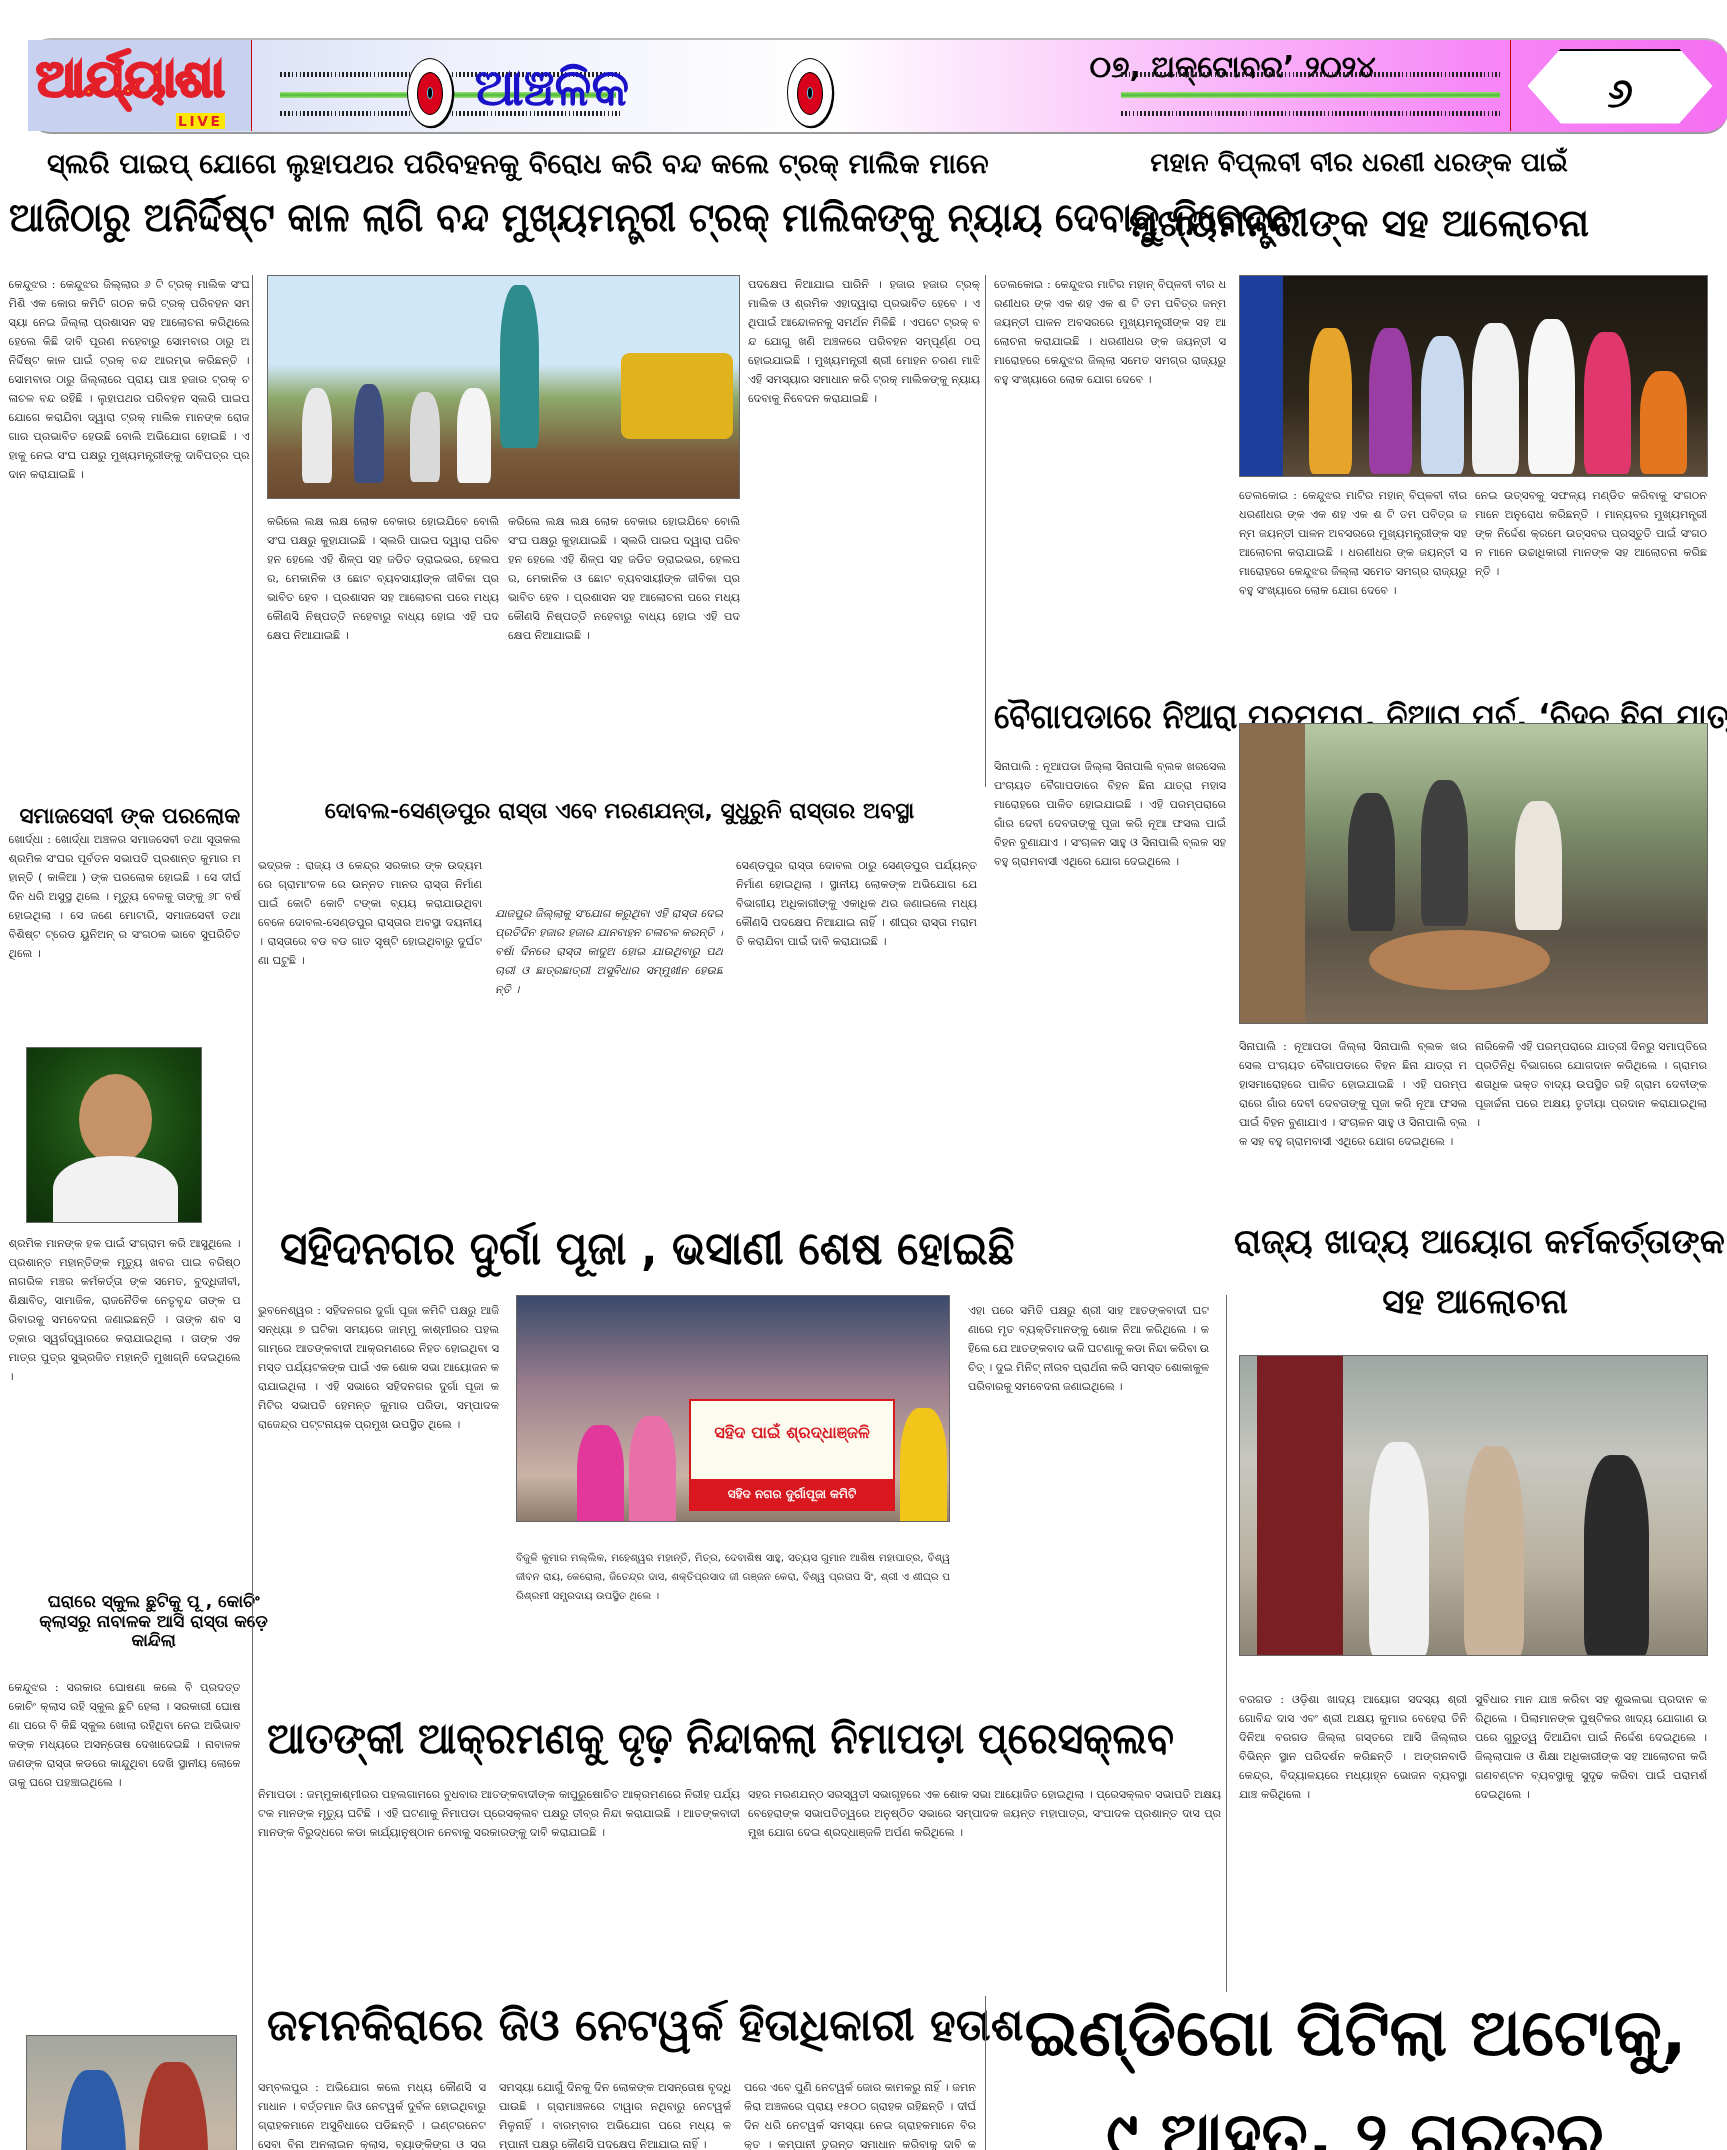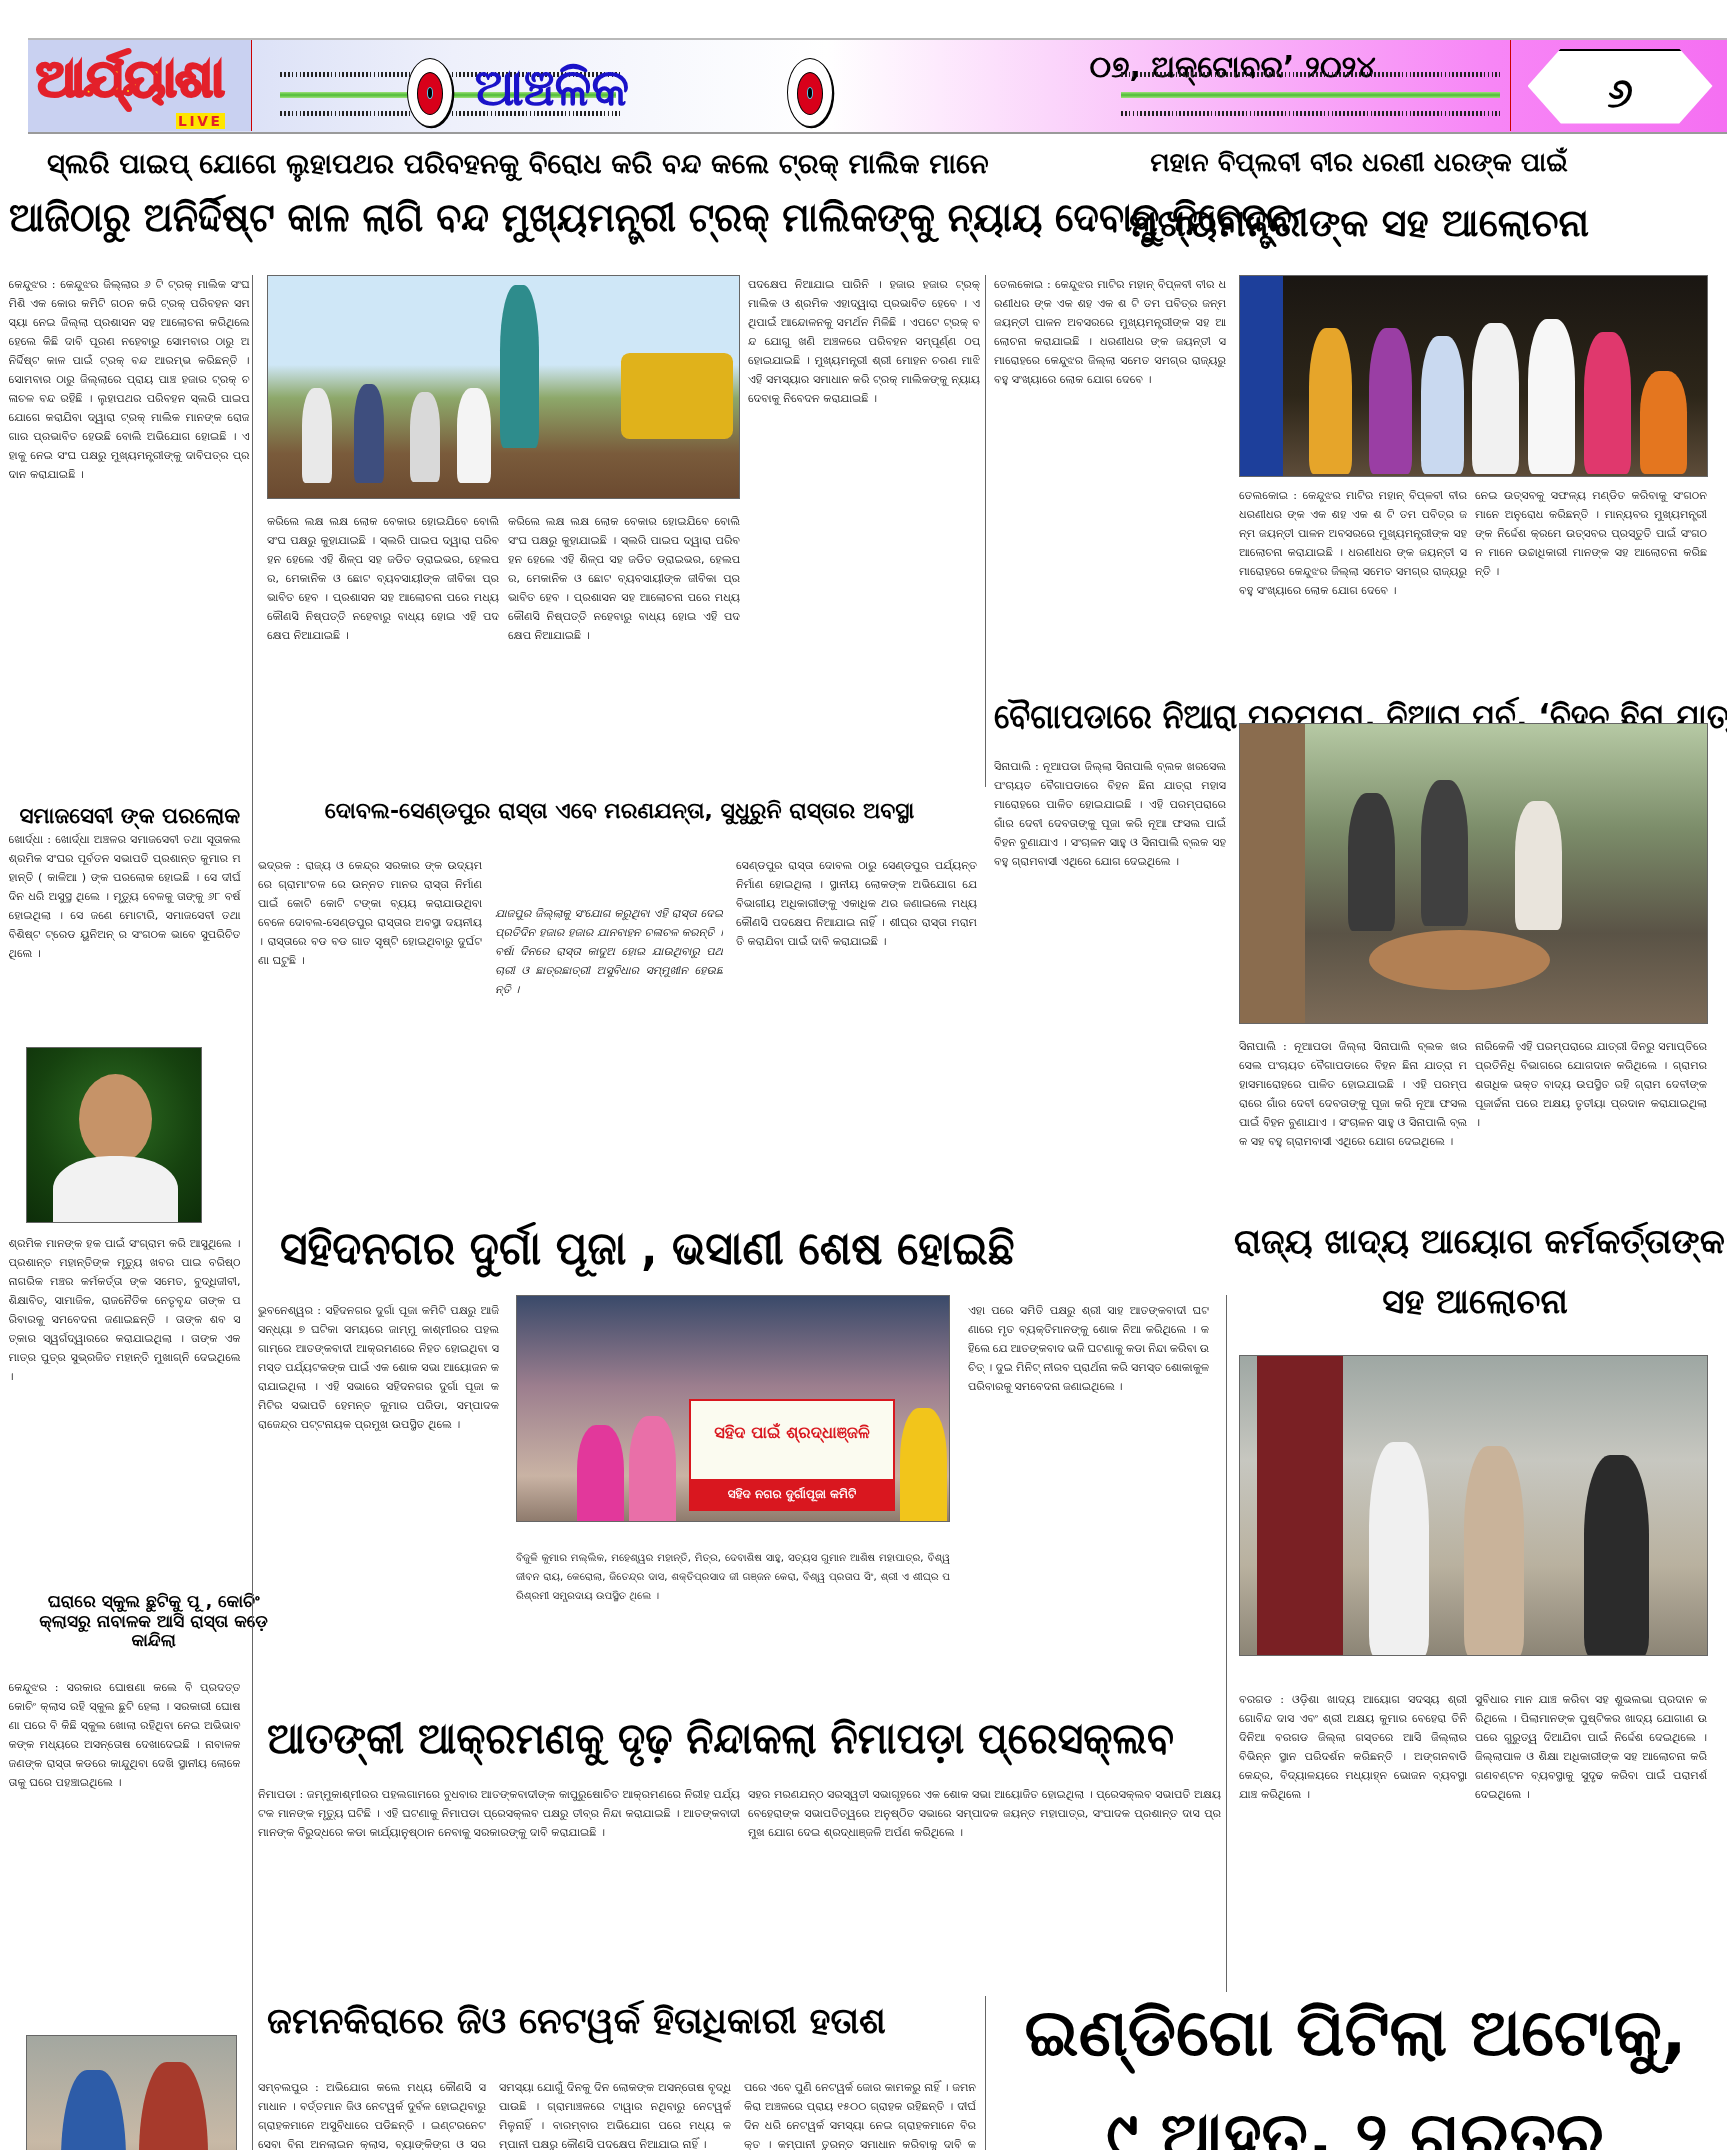--- a/index.html
+++ b/index.html
@@ -4,20 +4,21 @@
 <style>
   * { box-sizing: border-box; margin: 0; padding: 0; }
   html, body { width: 1727px; height: 2667px; background: #ffffff; overflow: hidden; }
   body { position: relative; font-family: "DejaVu Sans", sans-serif; color: #000; }
 
   
   .masthead {
     position: absolute; left: 27.5px; top: 38px; width: 1700px; height: 96px;
     border-top: 2.6px solid #b9b9b9; border-bottom: 2.6px solid #9a9a9a;
     background: linear-gradient(90deg, #c9d2f2 0%, #eef0fb 25%, #ffffff 47%, #fbd6fb 60%, #f786f6 86%, #f56ff2 100%);
+    border-radius: 23px;
   }
   .logo-box { position: absolute; left: 0; top: 0; width: 224px; height: 91px; background: #c9d1f1; border-right: 1.7px solid #c00; }
   .logo-text {
     position: absolute; left: 8.6px; top: 13px; font-family: "DejaVu Sans", sans-serif; font-weight: bold;
     font-size: 51px; color: #ffe600; -webkit-text-stroke: 2.6px #e3202a; letter-spacing: -1.7px; line-height: 1;
   }
   .logo-live { position: absolute; left: 148px; top: 73px; font-size: 13.8px; font-weight: bold; color: #e3202a; background: #ffe600; padding: 0 2.6px; letter-spacing: 2.6px; }
   .dash-row { position: absolute; height: 5.2px; background: repeating-linear-gradient(90deg, #222 0 1.7px, transparent 1.7px 3.9px); }
   .green-row { position: absolute; height: 6px; background: linear-gradient(#9ee07a, #4dbb35, #9ee07a); }
   .target { position: absolute; top: 18px; width: 46px; height: 69px; border-radius: 50%; border: 1.7px solid #000; background: #fff; box-shadow: 1.3px 1.3px 0 #000; }
@@ -170,21 +171,21 @@
   <div class="figure" style="left:224px; top:90px; width:60px; height:211px; background:#c9b39a;"></div>
   <div class="figure" style="left:344px; top:99px; width:65px; height:202px; background:#2b2b2b;"></div>
 </div>
 <div class="body-text" style="left:1239px; top:1690px; width:228px; height:301px;">ବରଗଡ : ଓଡ଼ିଶା ଖାଦ୍ୟ ଆୟୋଗ ସଦସ୍ୟ ଶ୍ରୀ ଗୋବିନ୍ଦ ଦାସ ଏବଂ ଶ୍ରୀ ଅକ୍ଷୟ କୁମାର ବେହେରା ତିନି ଦିନିଆ ବରଗଡ ଜିଲ୍ଲା ଗସ୍ତରେ ଆସି ଜିଲ୍ଲାର ବିଭିନ୍ନ ସ୍ଥାନ ପରିଦର୍ଶନ କରିଛନ୍ତି । ଅଙ୍ଗନବାଡି କେନ୍ଦ୍ର, ବିଦ୍ୟାଳୟରେ ମଧ୍ୟାହ୍ନ ଭୋଜନ ବ୍ୟବସ୍ଥା ଯାଞ୍ଚ କରିଥିଲେ ।</div>
 <div class="body-text" style="left:1475px; top:1690px; width:232px; height:301px;">ସୁବିଧାର ମାନ ଯାଞ୍ଚ କରିବା ସହ ଶୁଭଲଭା ପ୍ରଦାନ କରିଥିଲେ । ପିଲାମାନଙ୍କ ପୁଷ୍ଟିକର ଖାଦ୍ୟ ଯୋଗାଣ ଉପରେ ଗୁରୁତ୍ୱ ଦିଆଯିବା ପାଇଁ ନିର୍ଦ୍ଦେଶ ଦେଇଥିଲେ । ଜିଲ୍ଲାପାଳ ଓ ଶିକ୍ଷା ଅଧିକାରୀଙ୍କ ସହ ଆଲୋଚନା କରି ଗଣବଣ୍ଟନ ବ୍ୟବସ୍ଥାକୁ ସୁଦୃଢ କରିବା ପାଇଁ ପରାମର୍ଶ ଦେଇଥିଲେ ।</div>
 
 <div class="headline hl-xl" style="left:267px; top:1714px; font-size:43px;">ଆତଙ୍କୀ ଆକ୍ରମଣକୁ ଦୃଢ଼ ନିନ୍ଦାକଲା ନିମାପଡ଼ା ପ୍ରେସକ୍ଲବ</div>
 <div class="body-text" style="left:258px; top:1785px; width:482px; height:202px;">ନିମାପଡା : ଜମ୍ମୁକାଶ୍ମୀରର ପହଲଗାମରେ ବୁଧବାର ଆତଙ୍କବାଦୀଙ୍କ କାପୁରୁଷୋଚିତ ଆକ୍ରମଣରେ ନିରୀହ ପର୍ଯ୍ୟଟକ ମାନଙ୍କ ମୃତ୍ୟୁ ଘଟିଛି । ଏହି ଘଟଣାକୁ ନିମାପଡା ପ୍ରେସକ୍ଲବ ପକ୍ଷରୁ ତୀବ୍ର ନିନ୍ଦା କରାଯାଇଛି । ଆତଙ୍କବାଦୀ ମାନଙ୍କ ବିରୁଦ୍ଧରେ କଡା କାର୍ଯ୍ୟାନୁଷ୍ଠାନ ନେବାକୁ ସରକାରଙ୍କୁ ଦାବି କରାଯାଇଛି ।</div>
 <div class="body-text" style="left:748px; top:1785px; width:473px; height:202px;">ସହର ମରଣଯନ୍ଠ ସରସ୍ୱତୀ ସଭାଗୃହରେ ଏକ ଶୋକ ସଭା ଆୟୋଜିତ ହୋଇଥିଲା । ପ୍ରେସକ୍ଲବ ସଭାପତି ଅକ୍ଷୟ ବେହେରାଙ୍କ ସଭାପତିତ୍ୱରେ ଅନୁଷ୍ଠିତ ସଭାରେ ସମ୍ପାଦକ ଜୟନ୍ତ ମହାପାତ୍ର, ସଂପାଦକ ପ୍ରଶାନ୍ତ ଦାସ ପ୍ରମୁଖ ଯୋଗ ଦେଇ ଶ୍ରଦ୍ଧାଞ୍ଜଳି ଅର୍ପଣ କରିଥିଲେ ।</div>
 
-<div class="headline hl-lg" style="left:267px; top:2000px; font-size:36px;">ଜମନକିରାରେ ଜିଓ ନେଟୱର୍କ ହିତାଧିକାରୀ ହତାଶ</div>
+<div class="headline hl-lg" style="left:267px; top:2000px; font-size:44px;">ଜମନକିରାରେ ଜିଓ ନେଟୱର୍କ ହିତାଧିକାରୀ ହତାଶ</div>
 <div class="body-text" style="left:258px; top:2078px; width:228px; height:533px;">ସମ୍ବଲପୁର : ଅଭିଯୋଗ କଲେ ମଧ୍ୟ କୌଣସି ସମାଧାନ । ବର୍ତ୍ତମାନ ଜିଓ ନେଟୱର୍କ ଦୁର୍ବଳ ହୋଇଥିବାରୁ ଗ୍ରାହକମାନେ ଅସୁବିଧାରେ ପଡିଛନ୍ତି । ଇଣ୍ଟରନେଟ ସେବା ବିନା ଅନଲାଇନ କ୍ଲାସ, ବ୍ୟାଙ୍କିଙ୍ଗ ଓ ସରକାରୀ କାମ ପ୍ରଭାବିତ ହେଉଛି ।</div>
 <div class="body-text" style="left:499px; top:2078px; width:232px; height:533px;">ସମସ୍ୟା ଯୋଗୁଁ ଦିନକୁ ଦିନ ଲୋକଙ୍କ ଅସନ୍ତୋଷ ବୃଦ୍ଧି ପାଉଛି । ଗ୍ରାମାଞ୍ଚଳରେ ଟାୱାର ନଥିବାରୁ ନେଟୱର୍କ ମିଳୁନାହିଁ । ବାରମ୍ବାର ଅଭିଯୋଗ ପରେ ମଧ୍ୟ କମ୍ପାନୀ ପକ୍ଷରୁ କୌଣସି ପଦକ୍ଷେପ ନିଆଯାଇ ନାହିଁ ।</div>
 <div class="body-text" style="left:744px; top:2078px; width:232px; height:533px;">ପରେ ଏବେ ପୁଣି ନେଟୱର୍କ ଜୋର କାମକରୁ ନାହିଁ । ଜମନକିରା ଅଞ୍ଚଳରେ ପ୍ରାୟ ୧୫୦୦ ଗ୍ରାହକ ରହିଛନ୍ତି । ଦୀର୍ଘ ଦିନ ଧରି ନେଟୱର୍କ ସମସ୍ୟା ନେଇ ଗ୍ରାହକମାନେ ବିରକ୍ତ । କମ୍ପାନୀ ତୁରନ୍ତ ସମାଧାନ କରିବାକୁ ଦାବି କରାଯାଇଛି ।</div>
 
 <div class="headline center" style="left:994px; top:1996px; width:723px; font-size:65px;">ଇଣ୍ଡିଗୋ ପିଟିଲା ଅଟୋକୁ,</div>
 <div class="headline center" style="left:994px; top:2099px; width:723px; font-size:65px;">୯ ଆହତ, ୨ ଗୁରୁତର</div>
 
 <div class="rule-v" style="left:252px; top:275px; height:2336px;"></div>
 <div class="rule-v" style="left:985px; top:275px; height:512px;"></div>
 <div class="rule-v" style="left:1226px; top:1295px; height:697px;"></div>

